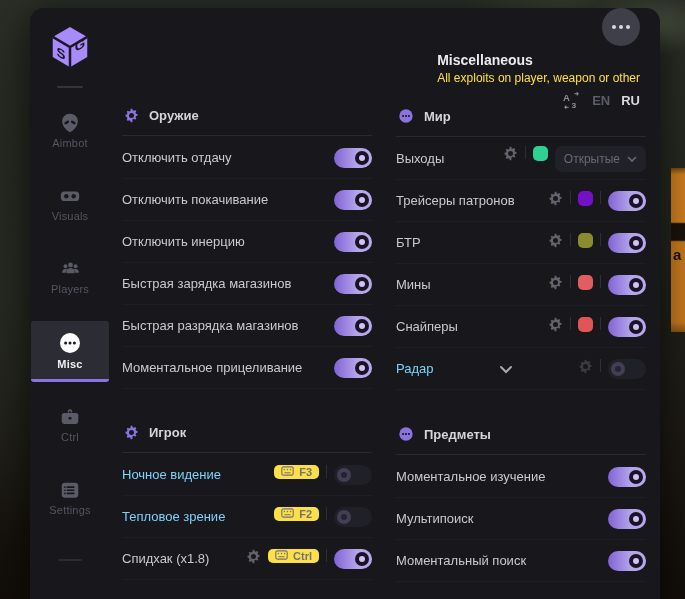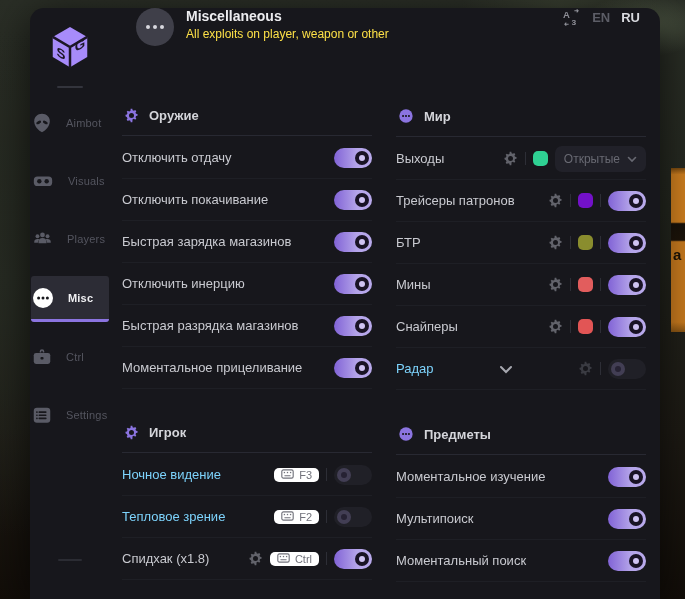--- a/index.html
+++ b/index.html
@@ -27,31 +27,31 @@
     display:grid;grid-template-columns:80px 1fr;grid-template-rows:78px 1fr;
     overflow:hidden;color:#c9cad0;
   }
 
   
   .side-logo{grid-column:1;grid-row:1;display:flex;align-items:center;justify-content:center;position:relative;}
   .side-logo::after{content:"";position:absolute;bottom:-2px;left:50%;transform:translateX(-50%);width:26px;height:2px;background:#33343c;border-radius:1px;}
   .sidebar{grid-column:1;grid-row:2;padding-top:16px;display:flex;flex-direction:column;align-items:stretch;position:relative;}
   .sidebar::after{content:"";position:absolute;bottom:38px;left:50%;transform:translateX(-50%);width:24px;height:2px;background:#2b2c33;border-radius:1px;}
   .nav-item{
-    margin:0 1px 14px 1px;padding:10px 0 12px;display:flex;flex-direction:row;align-items:center;gap:13px;
+    margin:0 1px 14px 1px;padding:10px 0 12px;display:flex;flex-direction:column;align-items:center;gap:3px;
     color:#5a5b66;cursor:pointer;border-radius:3px;position:relative;
   }
   .nav-label{font-size:11px;color:#54555f;letter-spacing:.2px;}
   .nav-item.active{background:#2c2c35;color:#ffffff;}
   .nav-item.active .nav-label{color:#f0f0f3;font-weight:bold;}
   .nav-item.active::after{content:"";position:absolute;left:0;right:0;bottom:0;height:3px;background:#8b74e0;border-radius:0 0 3px 3px;}
   .nav-item svg{display:block;}
 
   
-  .header{grid-column:2;grid-row:1;display:flex;align-items:flex-start;padding:0 20px 0 26px;gap:12px;}
+  .header{grid-column:2;grid-row:1;display:flex;align-items:flex-end;padding:0 20px 0 26px;gap:6px;flex-direction:column;}
   .hdr-circle{width:38px;height:38px;border-radius:50%;background:#3f3f49;display:flex;align-items:center;justify-content:center;gap:3px;flex:0 0 auto;}
   .hdr-circle i{width:4px;height:4px;border-radius:50%;background:#d8d8de;display:block;}
   .hdr-texts{display:flex;flex-direction:column;gap:3px;}
   .hdr-title{font-size:14px;font-weight:bold;color:#ececef;}
   .hdr-sub{font-size:12px;color:#fde047;}
   .hdr-right{margin-left:auto;display:flex;align-items:center;gap:11px;}
   .lang{font-size:13px;font-weight:bold;cursor:pointer;}
   .lang.dim{color:#5c5d66;}
   .lang.active{color:#d9dadf;}
 
@@ -61,30 +61,30 @@
   .section{margin-top:22px;}
   .section + .section{margin-top:36px;}
   .sec-head{display:flex;align-items:center;gap:10px;padding-left:2px;}
   .sec-title{font-size:13px;font-weight:bold;color:#d4d5da;}
   .sec-div{border:none;border-top:1px solid #282932;margin:12px 0 1px 0;}
   .row{display:flex;align-items:center;height:41px;border-bottom:1px solid #1e1f25;}
   .row-label{flex:1;font-size:13px;color:#c9cad0;white-space:nowrap;overflow:hidden;text-overflow:ellipsis;}
   .row-label.noflex{flex:0 0 auto;}
   .row-mid{flex:1;display:flex;justify-content:center;}
   .row.disabled .row-label{color:#7dd3fc;}
-  .controls{display:flex;align-items:center;gap:7px;flex:0 0 auto;}
+  .controls{display:flex;gap:7px;flex:0 0 auto;}
   .gear{display:flex;cursor:pointer;}
   .gear svg{fill:#62636b;}
   .row.disabled .gear svg{fill:#3a3b42;}
   .sec-icon svg{fill:#8b74e0;}
   .vsep{width:1px;height:13px;background:#2d2e36;}
   .swatch{width:15px;height:15px;border-radius:5px;display:block;cursor:pointer;}
   .dropdown{height:26px;background:#212129;border-radius:7px;display:flex;align-items:center;gap:7px;padding:0 9px;color:#686972;font-size:12px;cursor:pointer;}
   .dropdown svg{stroke:#686972;}
-  .hotkey{height:14px;background:#ffffff;border-radius:5px;display:flex;align-items:center;gap:5px;padding:0 7px;color:#71727b;font-size:11px;cursor:pointer;}
+  .hotkey{height:14px;background:#fde047;border-radius:5px;display:flex;align-items:center;gap:5px;padding:0 7px;color:#71727b;font-size:11px;cursor:pointer;font-weight:bold;}
   .hotkey svg{stroke:#71727b;fill:#71727b;}
   .toggle{width:38px;height:20px;border-radius:10px;position:relative;cursor:pointer;flex:0 0 auto;
     background:linear-gradient(90deg,#8465d8 0%,#a causes 0%,#b7a8ea 100%);}
   .toggle.on{background:linear-gradient(90deg,#8163d6 0%,#b4a4e9 60%,#b9aaec 100%);}
   .toggle.off{background:#24242c;}
   .knob{position:absolute;top:3px;width:14px;height:14px;border-radius:50%;display:flex;align-items:center;justify-content:center;}
   .toggle.on .knob{right:3px;background:#191325;}
   .toggle.on .kdot{width:6px;height:6px;border-radius:50%;background:#cfc3f2;}
   .toggle.off .knob{left:3px;background:#4e4a60;}
   .toggle.off .kdot{width:6px;height:6px;border-radius:50%;background:#262233;}
@@ -227,31 +227,31 @@
             <span class="row-label">Отключить покачивание</span>
             <span class="controls">
               <span class="toggle on">
                 <span class="knob">
                   <span class="kdot"></span>
                 </span>
               </span>
             </span>
           </div>
           <div class="row">
+            <span class="row-label">Отключить инерцию</span>
+            <span class="controls">
+              <span class="toggle on">
+                <span class="knob">
+                  <span class="kdot"></span>
+                </span>
+              </span>
+            </span>
+          </div>
+          <div class="row">
             <span class="row-label">Быстрая зарядка магазинов</span>
-            <span class="controls">
-              <span class="toggle on">
-                <span class="knob">
-                  <span class="kdot"></span>
-                </span>
-              </span>
-            </span>
-          </div>
-          <div class="row">
-            <span class="row-label">Отключить инерцию</span>
             <span class="controls">
               <span class="toggle on">
                 <span class="knob">
                   <span class="kdot"></span>
                 </span>
               </span>
             </span>
           </div>
           <div class="row">
             <span class="row-label">Быстрая разрядка магазинов</span>

